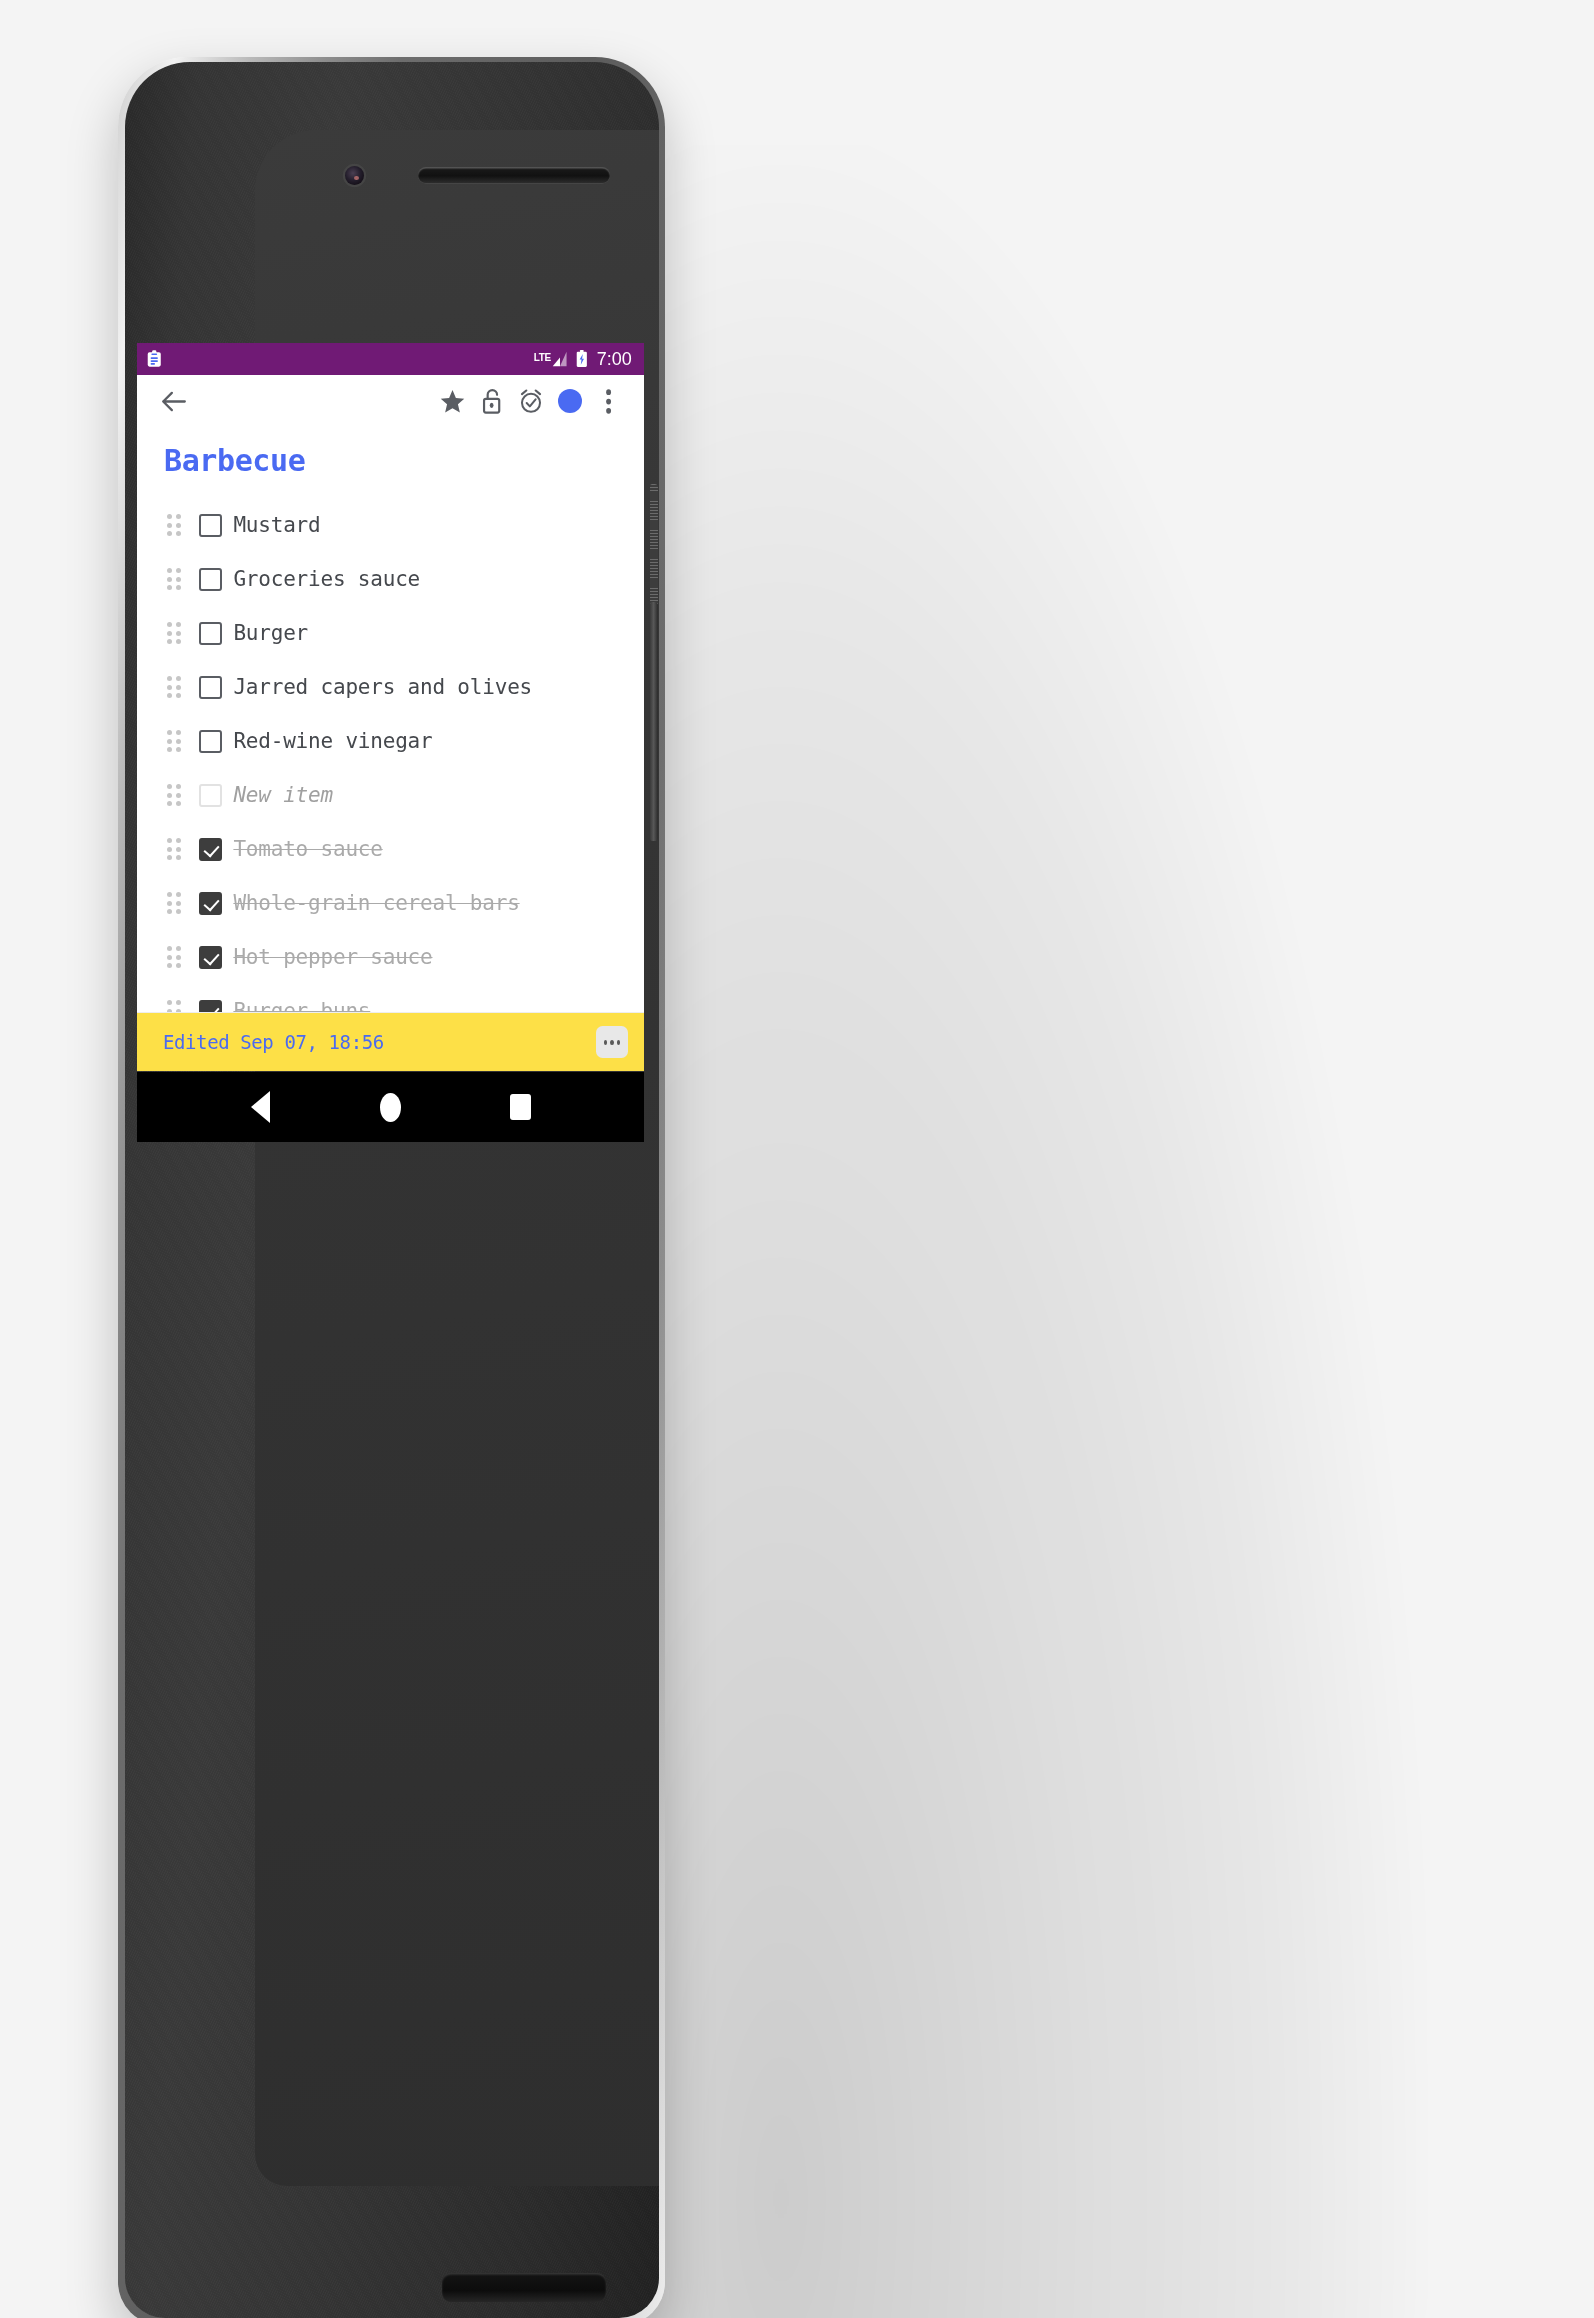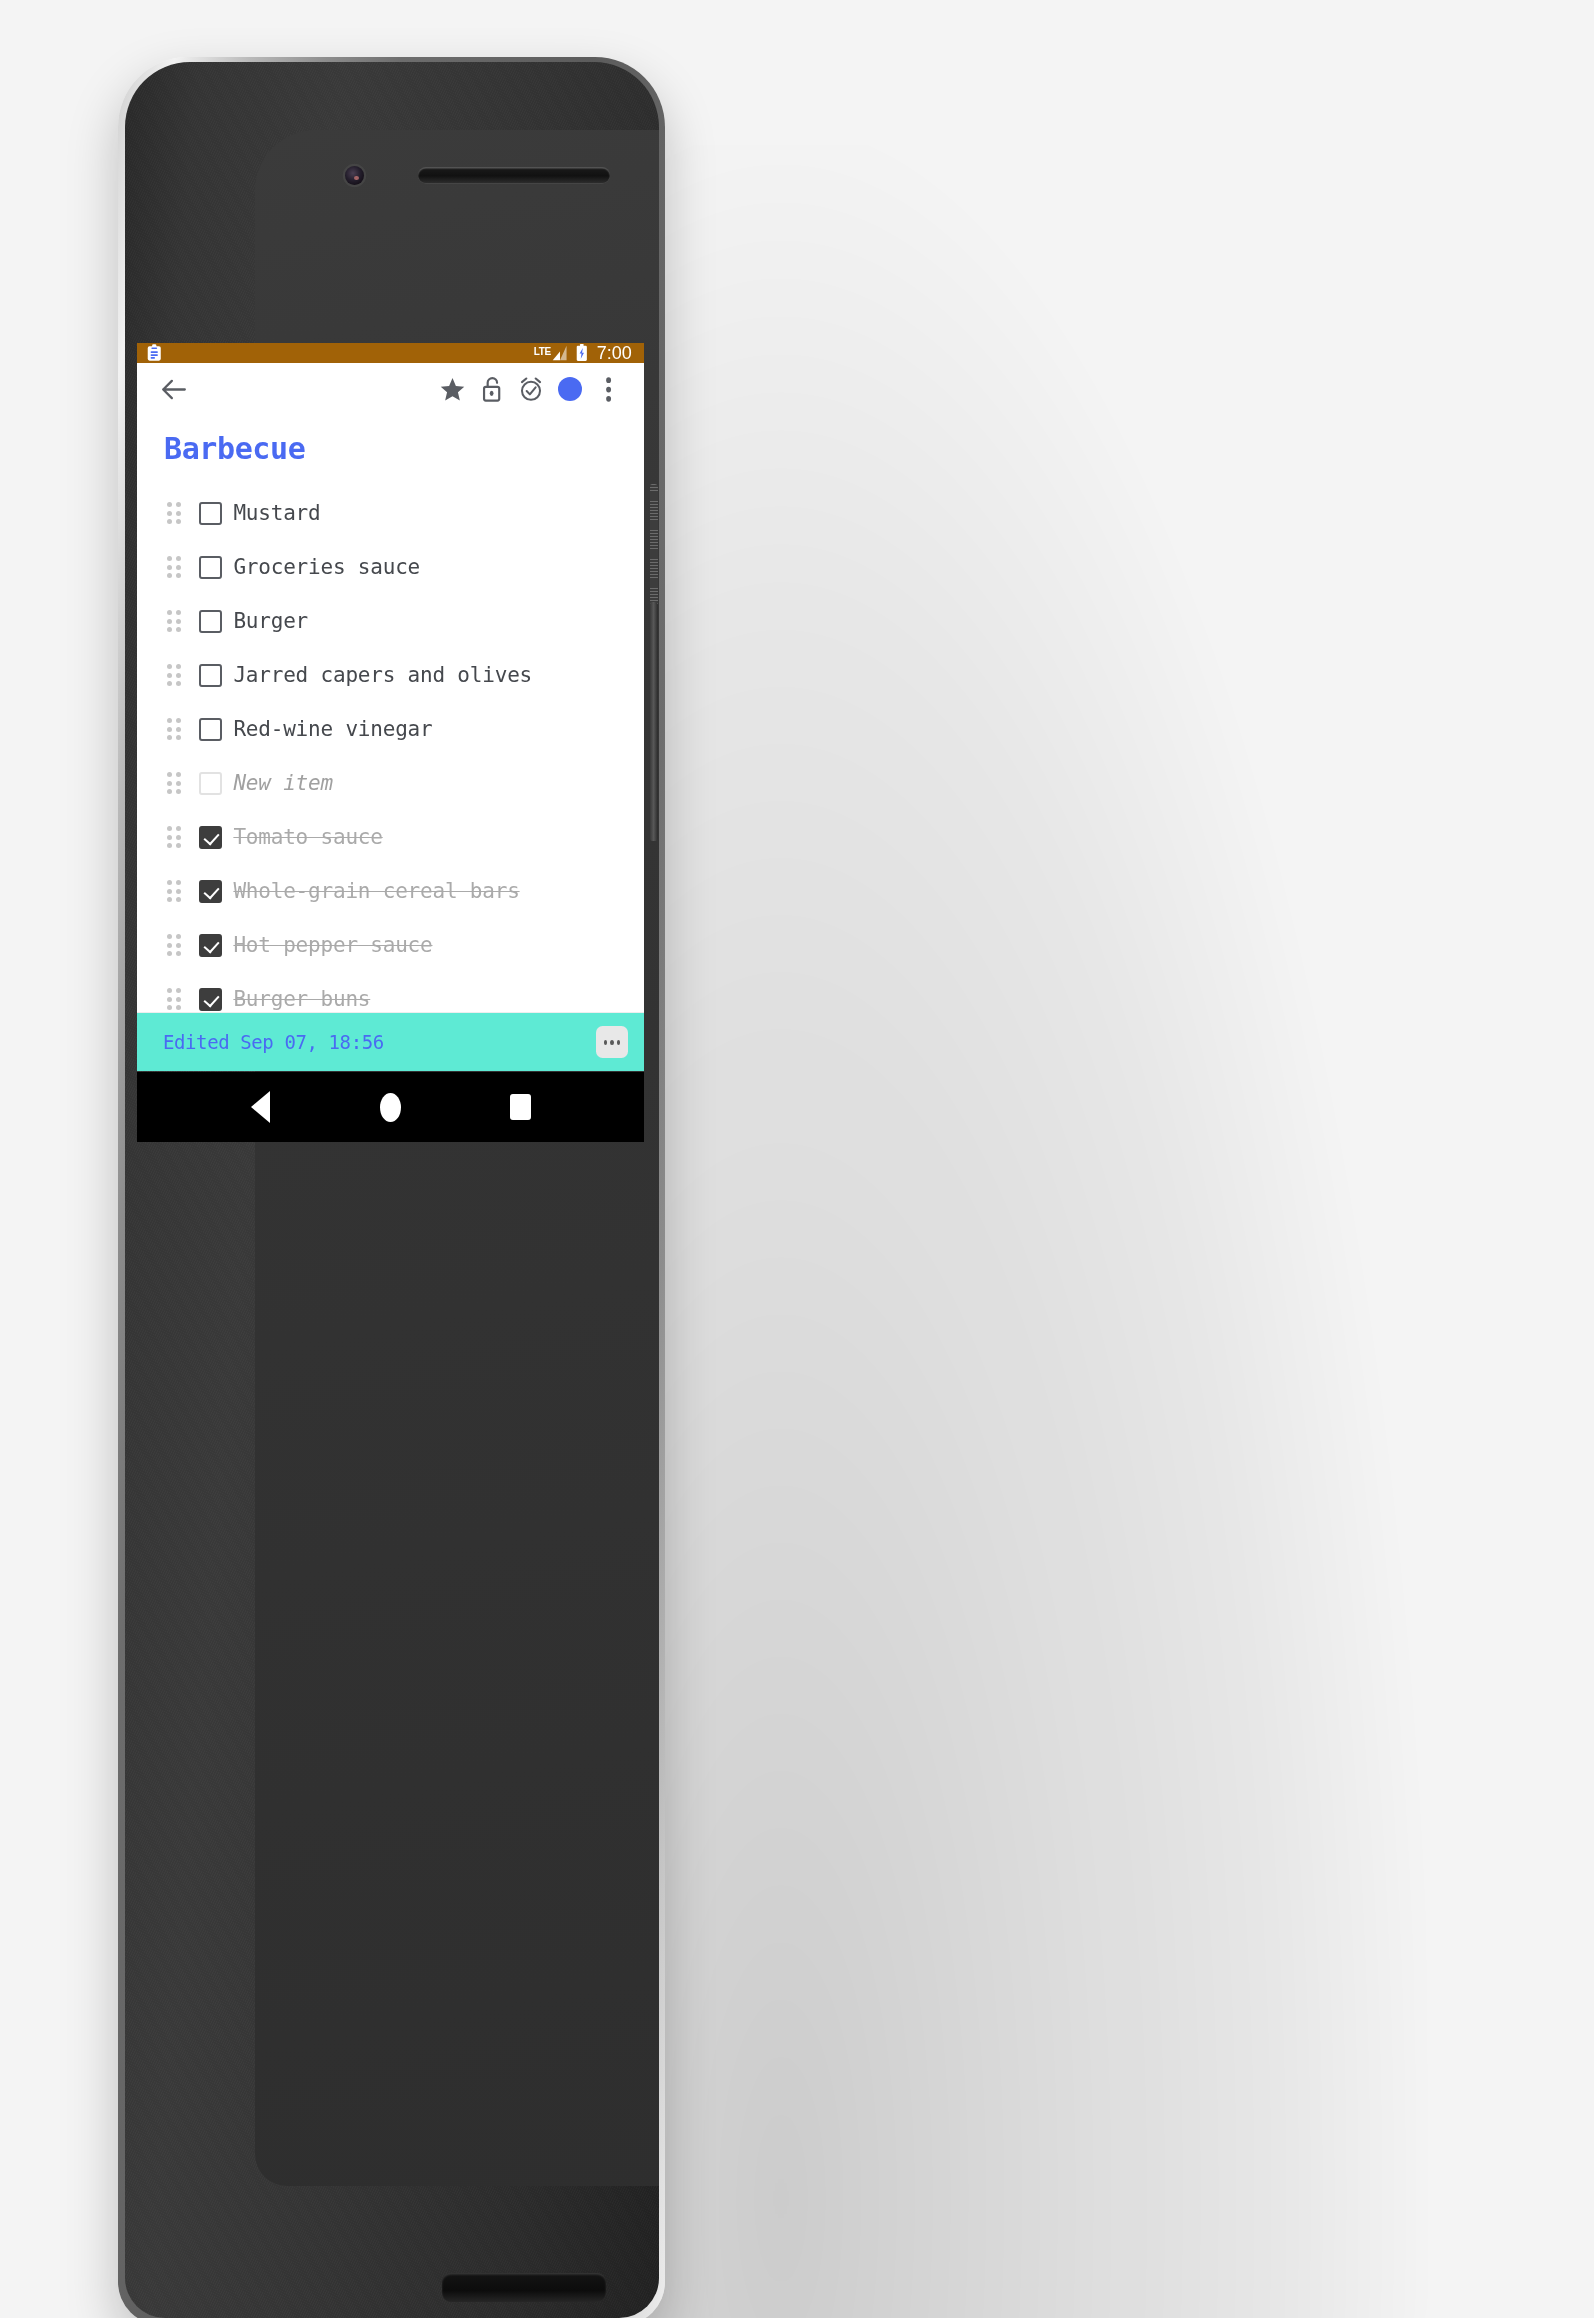--- a/index.html
+++ b/index.html
@@ -137,22 +137,22 @@
     left: 137px;
     top: 343px;
     width: 507px;
     height: 728px;
     background: #ffffff;
     overflow: hidden;
   }
 
   
   .statusbar {
-    height: 20px;
-    background: #a16207;
+    height: 32px;
+    background: #701a75;
     display: flex;
     align-items: center;
     padding: 0 12.3px 0 10px;
     color: #ffffff;
   }
   .statusbar .left { display: flex; align-items: center; gap: 5.8px; }
   .statusbar .spacer { flex: 1; }
   .statusbar .right { display: flex; align-items: center; gap: 8px; }
 
   .clipboard-icon { width: 14.5px; height: 17.4px; display: block; }
@@ -314,21 +314,21 @@
   .footer {
     position: absolute;
     left: 0;
     right: 0;
     bottom: 0;
     height: 59px;
     border-top: 1.4px solid #eeeeee;
     display: flex;
     align-items: center;
     padding: 0 16px 0 26px;
-    background: #5eead4;
+    background: #fde047;
   }
   .footer-text {
     font-family: "DejaVu Sans Mono", monospace;
     font-size: 19px;
     color: #4a6af2;
     letter-spacing: -0.4px;
   }
   .footer-spacer { flex: 1; }
   .overflow-btn {
     width: 32px;

